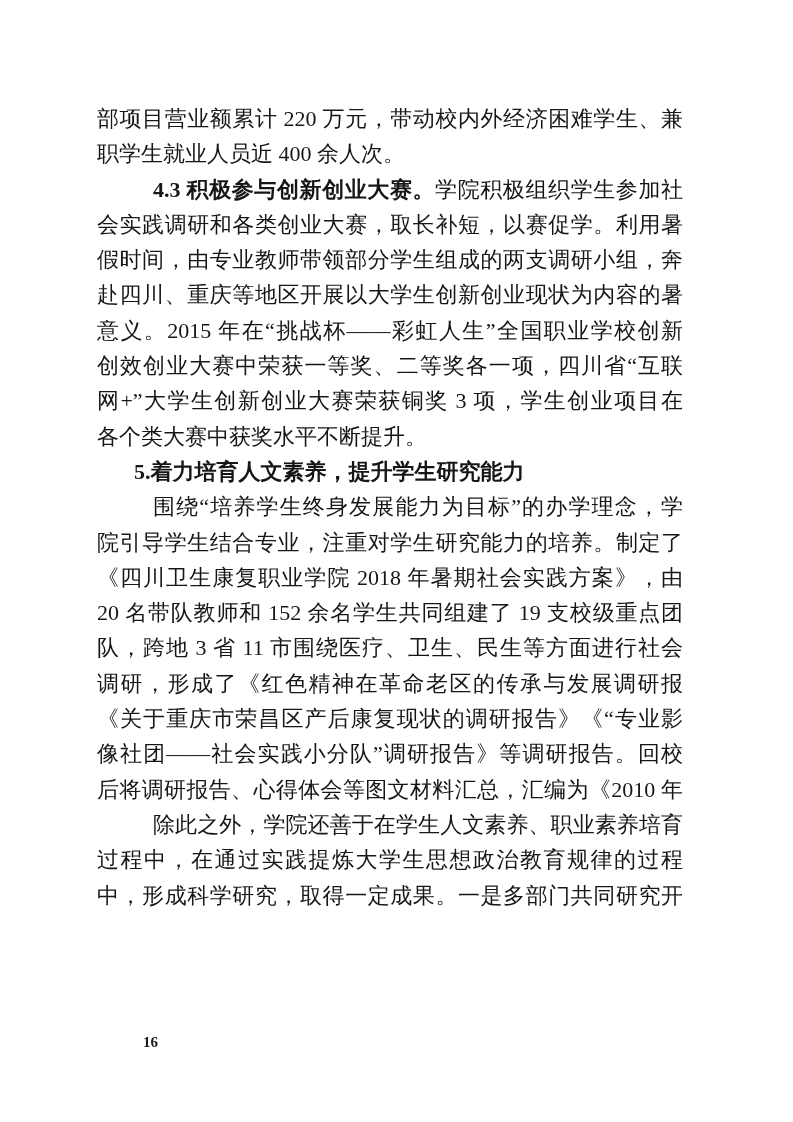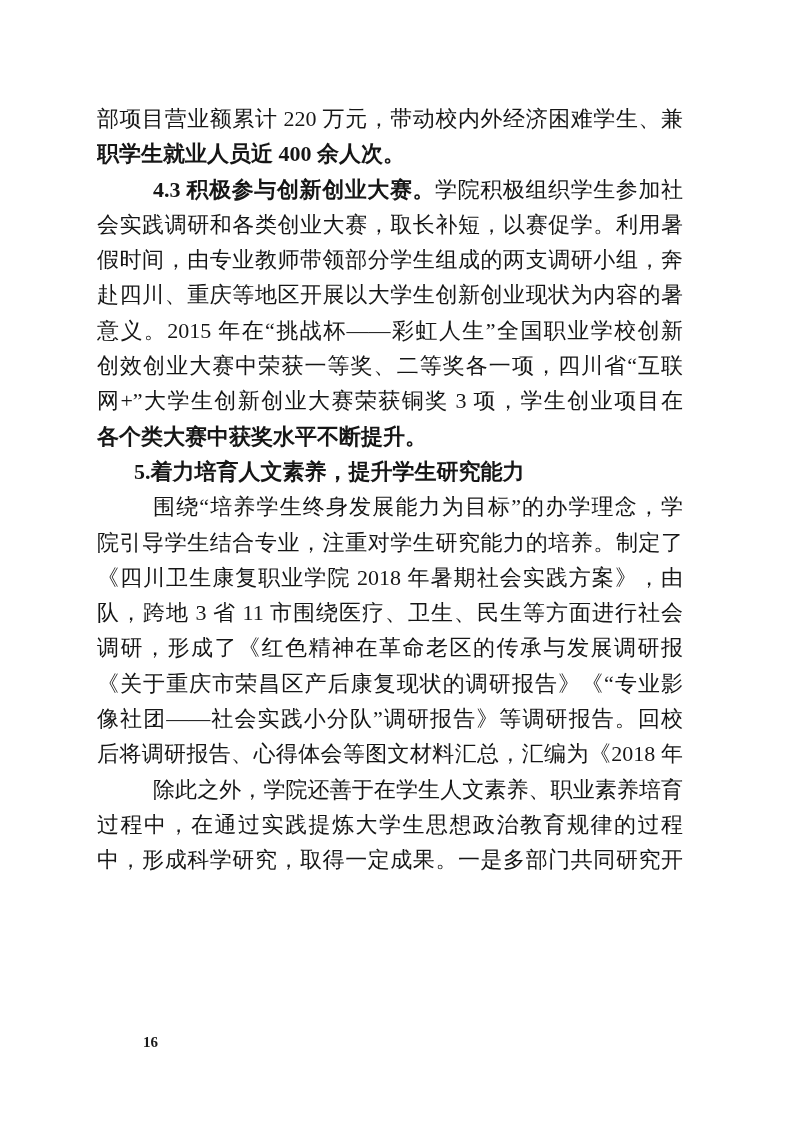--- a/index.html
+++ b/index.html
@@ -26,21 +26,20 @@
   }
   .tline {
     height: 35.3px;
     overflow: hidden;
     text-align: justify;
     text-align-last: justify;
   }
   .tline.endline {
     text-align: left;
     text-align-last: left;
-    font-weight: bold;
   }
   .indent {
     text-indent: 56px;
   }
   .indent-h5 {
     text-indent: 37px;
   }
   .bold {
     font-weight: bold;
   }
@@ -71,25 +70,26 @@
     <div class="tline">意义。2015 年在“挑战杯——彩虹人生”全国职业学校创新</div>
     <div class="tline">创效创业大赛中荣获一等奖、二等奖各一项，四川省“互联</div>
     <div class="tline">网+”大学生创新创业大赛荣获铜奖 3 项，学生创业项目在</div>
     <div class="tline endline">各个类大赛中获奖水平不断提升。</div>
 
     <div class="tline endline bold indent-h5">5.着力培育人文素养，提升学生研究能力</div>
 
     <div class="tline indent">围绕“培养学生终身发展能力为目标”的办学理念，学</div>
     <div class="tline">院引导学生结合专业，注重对学生研究能力的培养。制定了</div>
     <div class="tline">《四川卫生康复职业学院 2018 年暑期社会实践方案》，由</div>
+    <div class="tline">20 名带队教师和 152 余名学生共同组建了 19 支校级重点团</div>
     <div class="tline">队，跨地 3 省 11 市围绕医疗、卫生、民生等方面进行社会</div>
     <div class="tline">调研，形成了《红色精神在革命老区的传承与发展调研报告》</div>
     <div class="tline">《关于重庆市荣昌区产后康复现状的调研报告》《“专业影</div>
     <div class="tline">像社团——社会实践小分队”调研报告》等调研报告。回校</div>
-    <div class="tline">后将调研报告、心得体会等图文材料汇总，汇编为《2018 年</div>
+    <div class="tline">后将调研报告、心得体会等图文材料汇总，汇编为《2010 年</div>
 
     <div class="tline indent">除此之外，学院还善于在学生人文素养、职业素养培育</div>
     <div class="tline">过程中，在通过实践提炼大学生思想政治教育规律的过程</div>
     <div class="tline">中，形成科学研究，取得一定成果。一是多部门共同研究开</div>
 
   </div>
 
   <div class="page-number">16</div>
 </div>
 

